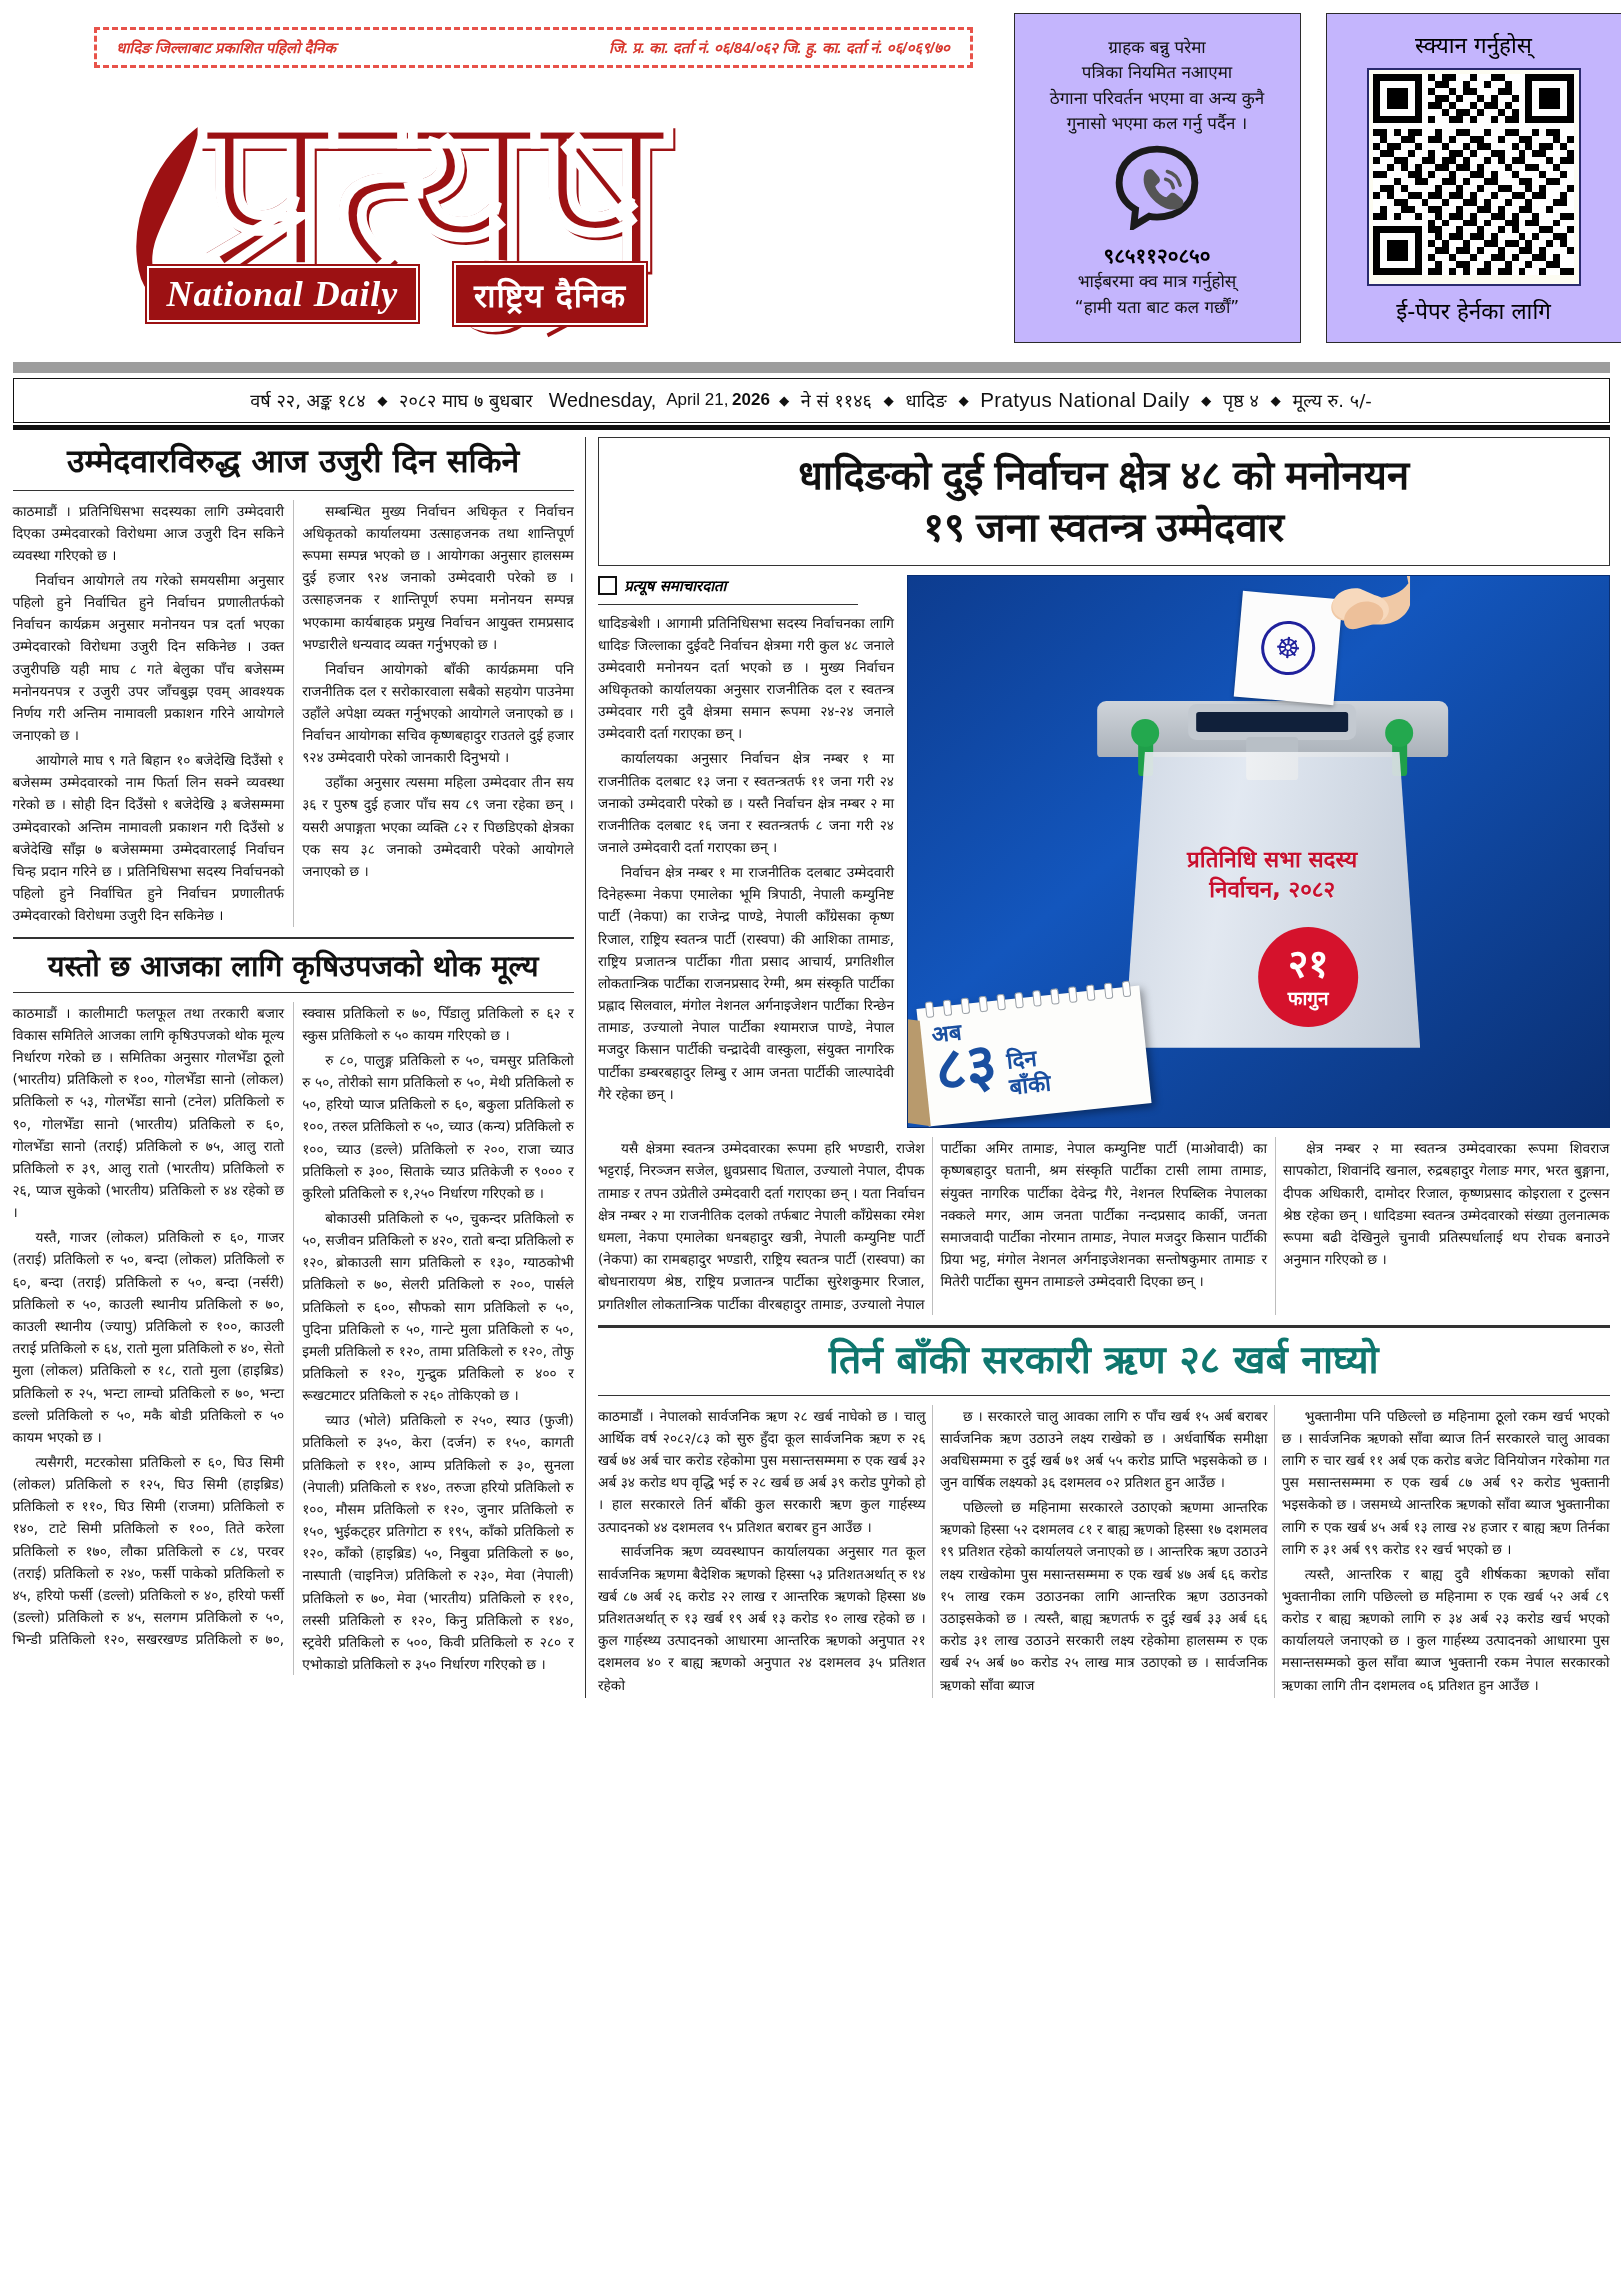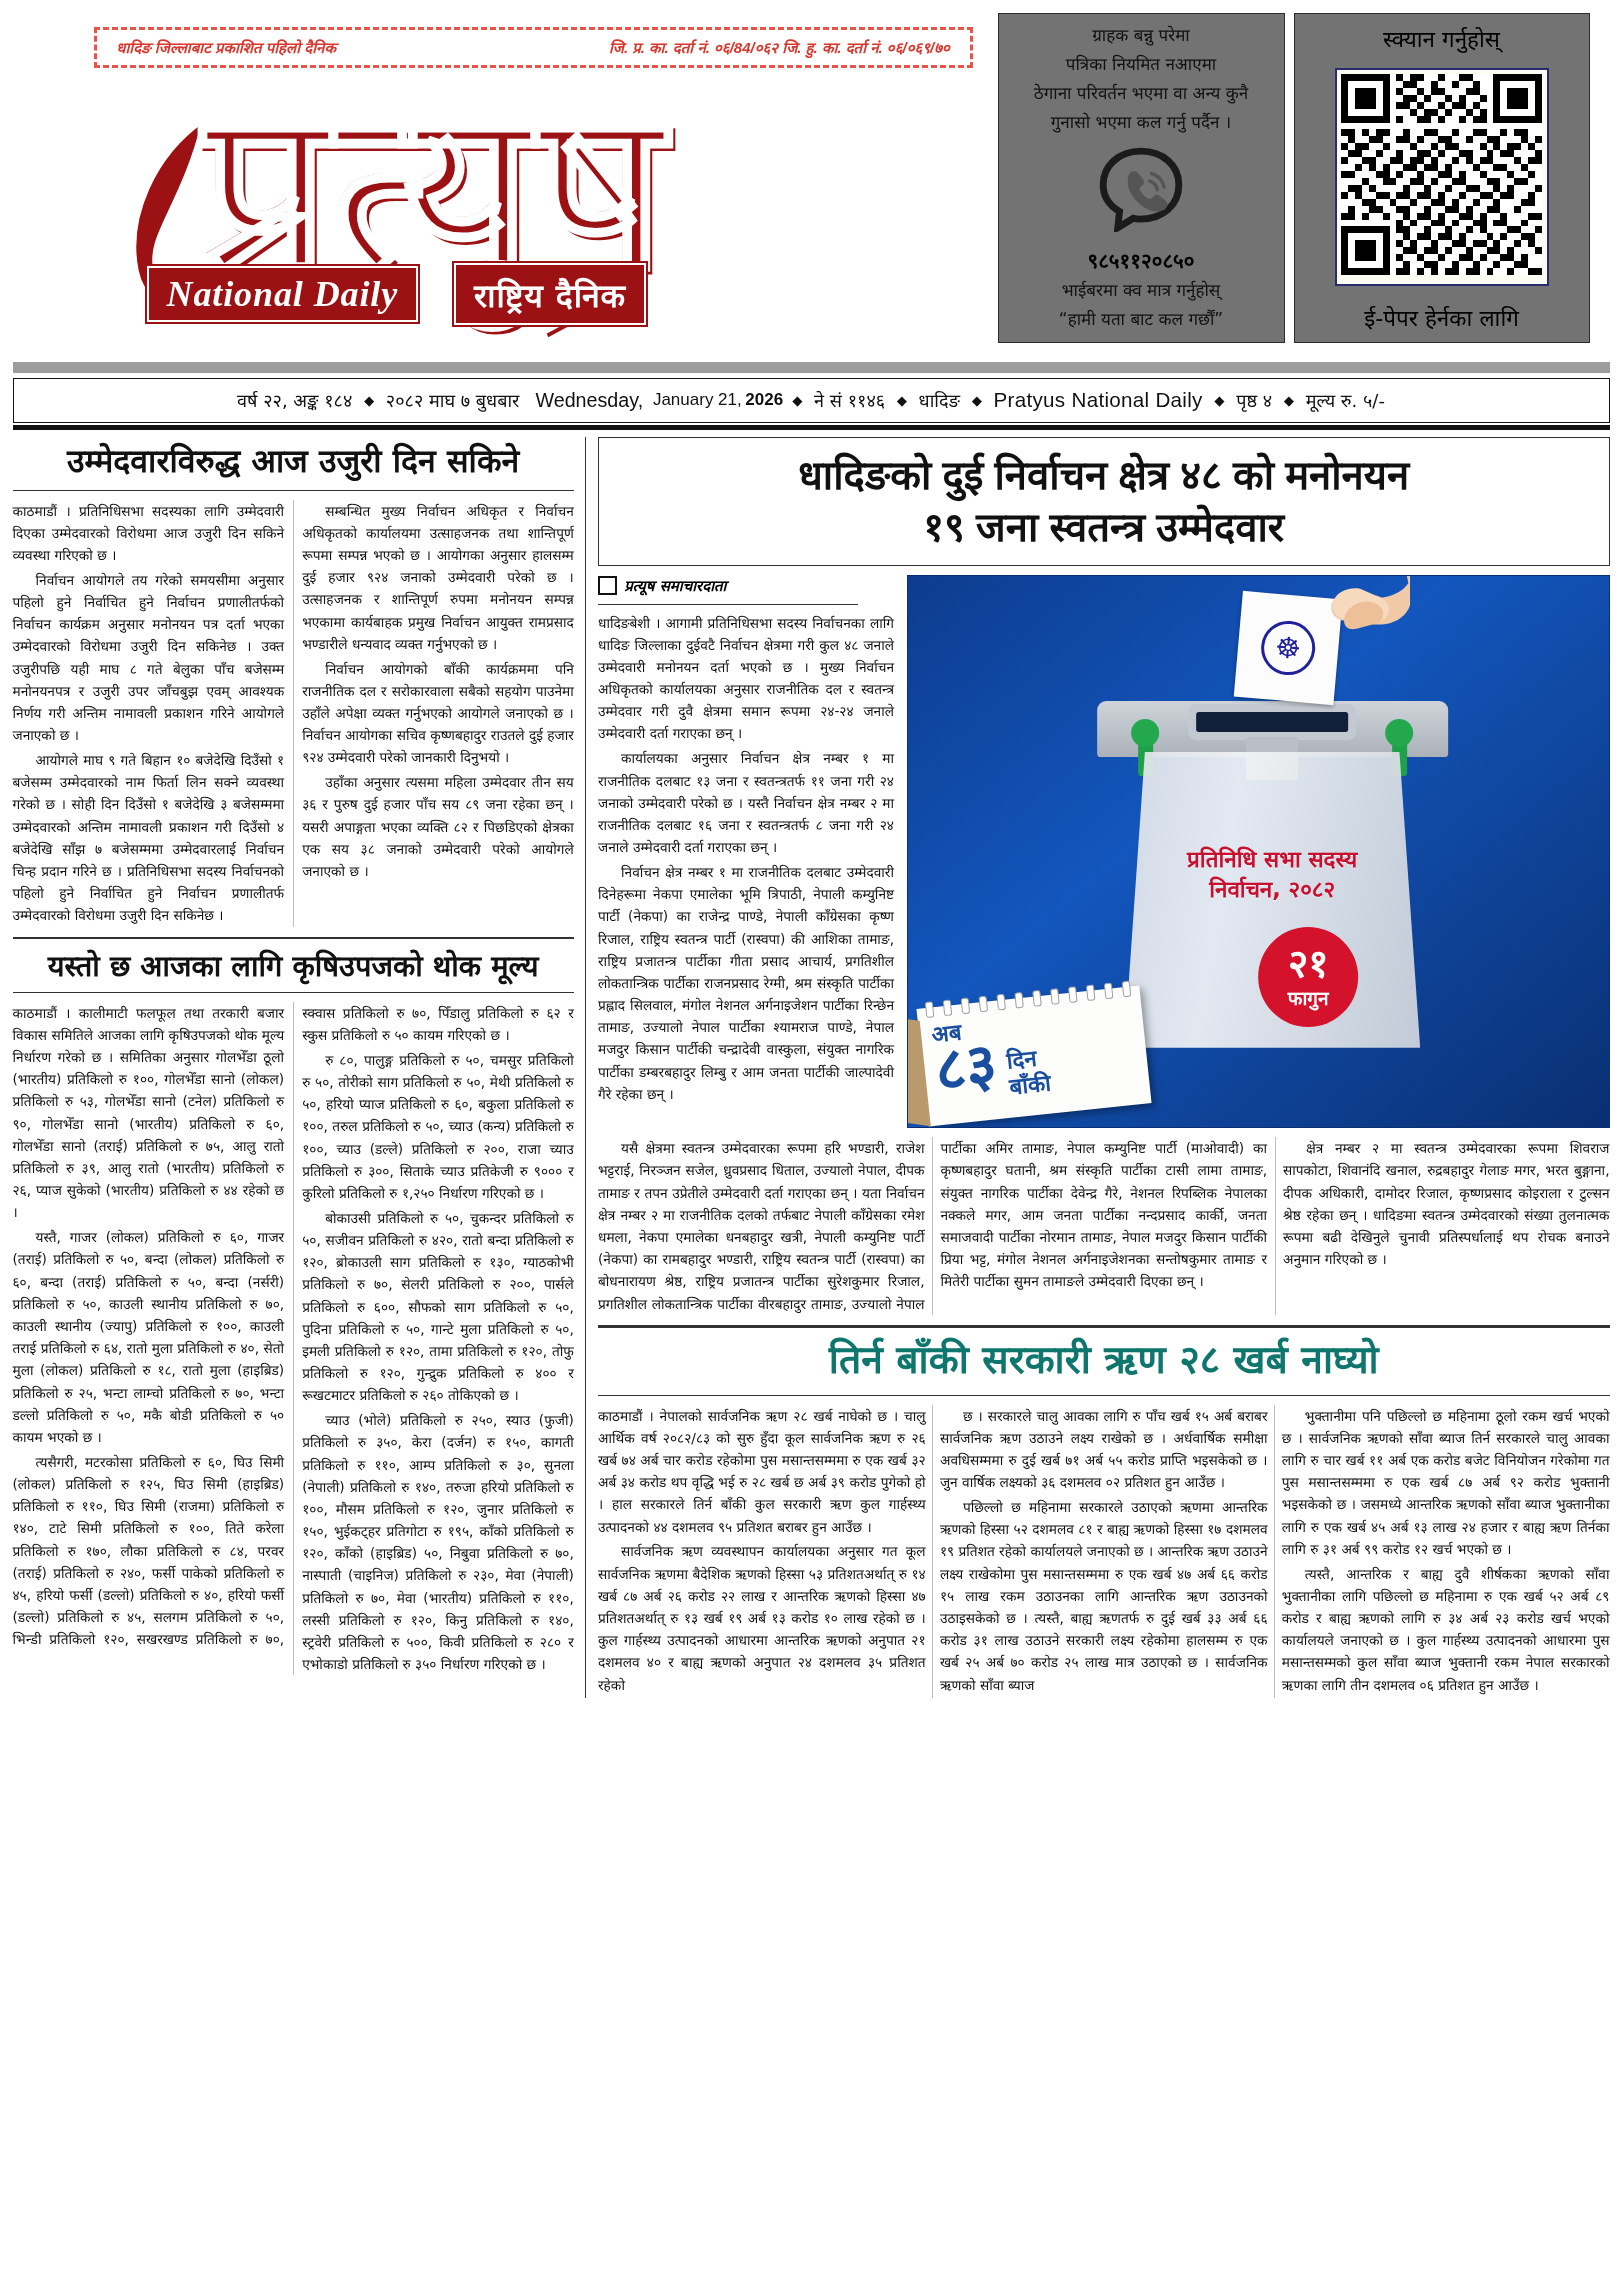--- a/index.html
+++ b/index.html
@@ -35,23 +35,23 @@
   }
   .logo-sub{position:absolute;left:134px;top:192px;display:flex;gap:36px;align-items:center;}
   .badge{
     background:#9c1113;color:#fff;border:2.7px solid #fff;outline:2.7px solid #9c1113;
     padding:5.4px 18px;font-size:36px;font-weight:bold;font-style:italic;
     font-family:"Liberation Serif","DejaVu Serif",serif;letter-spacing:0.9px;
   }
   .badge.nepali{font-style:normal;font-family:"DejaVu Sans","Liberation Sans",sans-serif;font-size:32px;padding:7.2px 18px;}
 
   .mast-box{
-    border:1.8px solid #2b2b2b;margin-left:9px;padding:9px 7.2px;box-sizing:border-box;
-    display:flex;flex-direction:column;align-items:center;justify-content:space-between;
-    background:#737373;height:330px;
+    border:1.8px solid #2b2b2b;margin-left:25px;padding:9px 7.2px;box-sizing:border-box;
+    display:flex;flex-direction:column;align-items:center;justify-content:center;
+    background:#c4b5fd;height:330px;
   }
   .box-viber{flex:0 0 287px;}
   .box-qr{flex:0 0 296px;}
   .viber-line{font-size:17px;color:#111;line-height:1.5;text-align:center;
     font-family:"DejaVu Sans","Liberation Sans",sans-serif;white-space:nowrap;}
   .viber-icon{margin:7.2px 0 5.4px 0;}
   .viber-phone{font-size:20.6px;font-weight:bold;margin-top:1.8px;
     font-family:"DejaVu Sans","Liberation Sans",sans-serif;}
   .qr-title{font-size:22.4px;margin-bottom:7.2px;font-family:"DejaVu Sans","Liberation Sans",sans-serif;}
   .qr-wrap{border:2.7px solid #2a2a6e;background:#fdfcf2;padding:4.5px;}
@@ -459,21 +459,21 @@
     </div>
   </div>
 
   <div class="greybar"></div>
 
   <div class="infobar">
     <span class="seg">वर्ष २२, अङ्क १८४</span>
     <span class="dia">◆</span>
     <span class="seg">२०८२ माघ ७ बुधबार</span>
     <span class="seg eng" style="font-size:19.7px">Wednesday,</span>
-    <span class="seg eng" style="font-size:17px;padding:0 1.8px">January 21,</span>
+    <span class="seg eng" style="font-size:17px;padding:0 1.8px">April 21,</span>
     <span class="seg eng" style="font-size:17px;font-weight:bold;padding:0 5.4px 0 1.8px">2026</span>
     <span class="dia">◆</span>
     <span class="seg">ने सं ११४६</span>
     <span class="dia">◆</span>
     <span class="seg">धादिङ</span>
     <span class="dia">◆</span>
     <span class="seg brand">Pratyus National Daily</span>
     <span class="dia">◆</span>
     <span class="seg">पृष्ठ ४</span>
     <span class="dia">◆</span>

